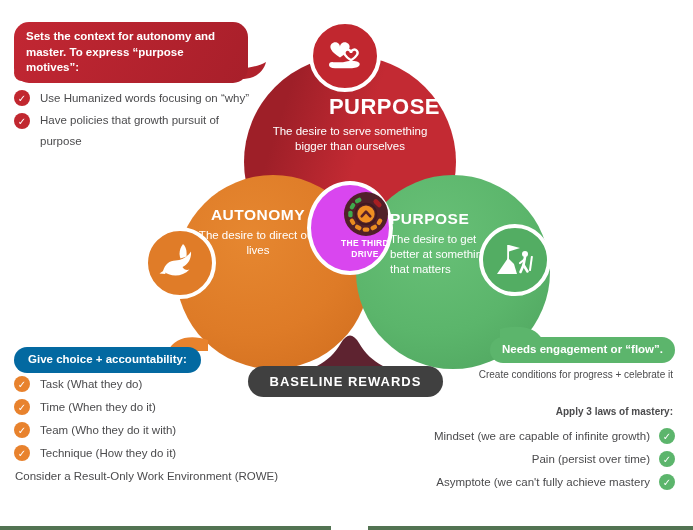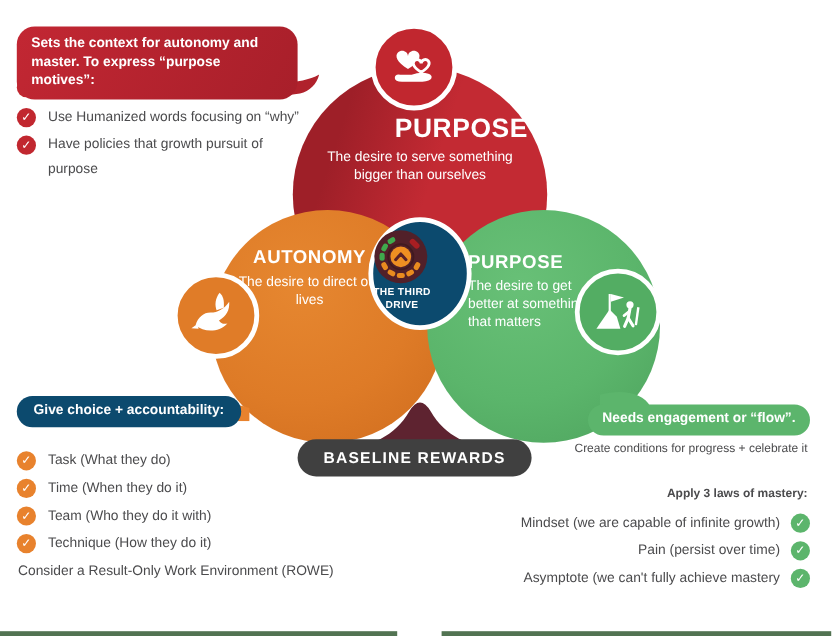--- a/index.html
+++ b/index.html
@@ -47,22 +47,22 @@
   .vt-mastery  { left:390px; top:210px; width:112px; text-align:left; }
   .venn-title   { font-weight:bold; letter-spacing:.5px; }
   .vt-purpose  .venn-title { font-size:22px;text-align:right; }
   .vt-autonomy .venn-title { font-size:15.5px; }
   .vt-mastery  .venn-title { font-size:15.5px; }
   .venn-desc { font-size:11.5px; line-height:1.32; margin-top:4px; }
 
   
   .third-drive {
     position:absolute; left:307px; top:181px; width:86px; height:94px;
-    background:#0c4a6e; border:4px solid #ffffff; border-radius:50%;
-    z-index:6; display:flex; flex-direction:column; align-items:flex-start;
+    background:#d946ef; border:4px solid #ffffff; border-radius:50%;
+    z-index:6; display:flex; flex-direction:column; align-items:flex-end;
     padding-top:6px;
   }
   .third-drive-label {
     margin-top:1px; color:#ffffff; font-weight:bold; font-size:8.5px;
     line-height:1.3; text-align:center; letter-spacing:.3px;
   }
   .third-drive-label span { display:block; }
 
   
   .banner {
@@ -74,21 +74,21 @@
 
   
   .tag {
     position:absolute; z-index:7; color:#ffffff; font-weight:bold;
     font-size:11.5px; border-radius:14px; line-height:1.35;
   }
   .tag-purpose {
     left:14px; top:22px; width:234px; padding:7px 12px;
     background:linear-gradient(120deg,#c22733,#a81f2a); border-radius:15px;
   }
-  .tag-autonomy { left:14px; top:330px; padding:5px 14px; background:#0c4a6e; }
+  .tag-autonomy { left:14px; top:347px; padding:5px 14px; background:#0369a1; }
   .tag-mastery  { right:18px; top:337px; padding:5px 12px; background:#5cb56c; }
   .tail { position:absolute; z-index:6; }
 
   
   .check-row { position:absolute; display:flex; align-items:center; gap:10px; font-size:11.5px; }
   .check {
     width:16px; height:16px; border-radius:50%; flex:none;
     display:flex; align-items:center; justify-content:center;
     color:#ffffff; font-size:10px; font-weight:bold;
   }

